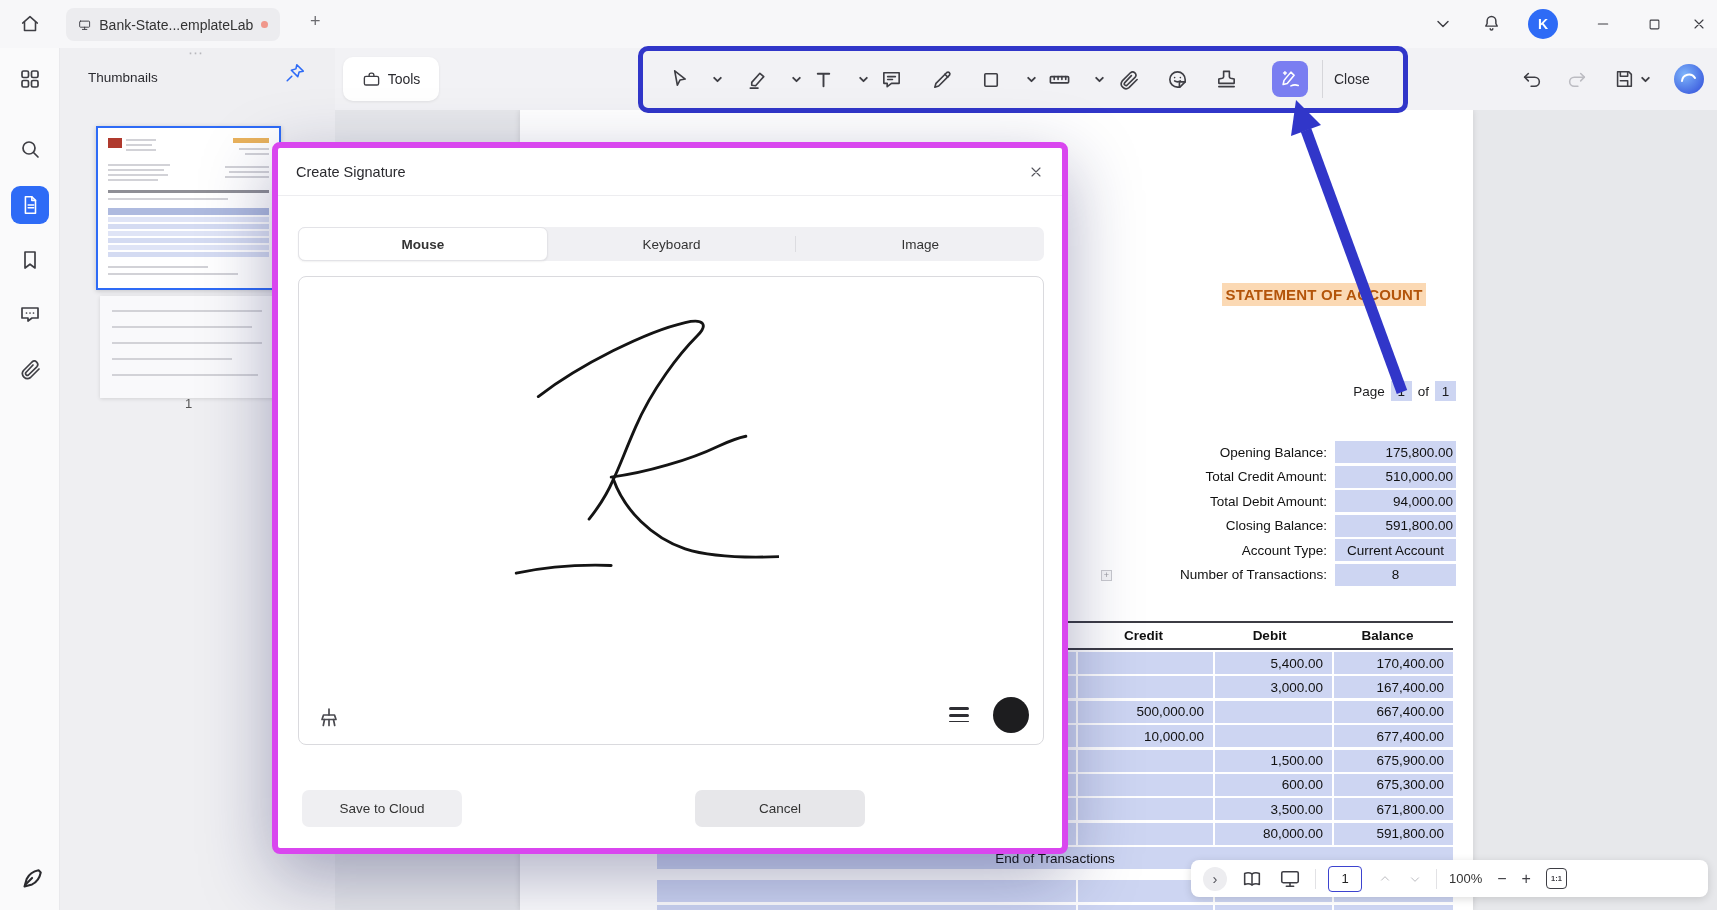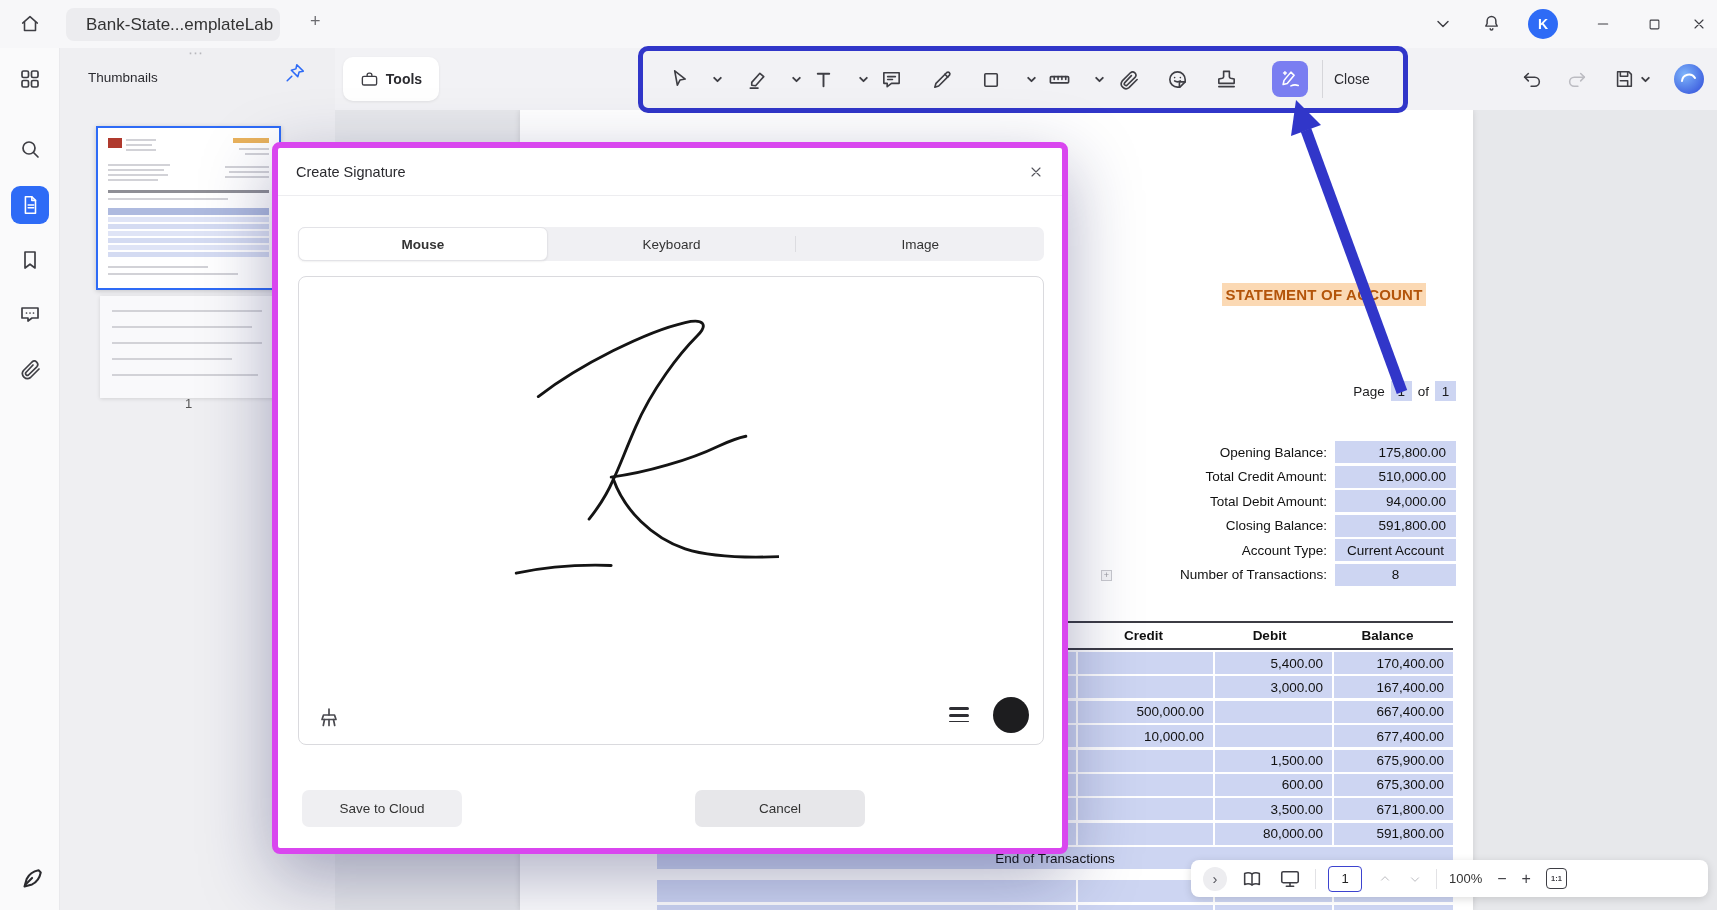--- a/index.html
+++ b/index.html
@@ -10,31 +10,31 @@
     font-family:"Liberation Sans", sans-serif;
     color:#222;
   }
   .abs { position:absolute; }
   svg.ic { stroke:#3e3e44; fill:none; stroke-width:1.7; stroke-linecap:round; stroke-linejoin:round; display:block; }
 
   
   .topbar { position:absolute; left:0; top:0; width:1717px; height:48px; background:#f7f7f9; z-index:10; }
   .file-tab { position:absolute; left:66px; top:8px; width:214px; height:33px; background:#ececef; border-radius:8px;
               display:flex; align-items:center; gap:8px; padding:0 12px; }
-  .tab-title { font-size:17px; color:#333; white-space:nowrap; }
+  .tab-title { font-size:14px; color:#333; white-space:nowrap; }
   .dirty-dot { width:7px; height:7px; border-radius:50%; background:#f0978b; }
   .avatar { position:absolute; left:1528px; top:9px; width:30px; height:30px; border-radius:50%; background:#2e6bf6;
             color:#fff; font-size:14px; font-weight:bold; display:flex; align-items:center; justify-content:center; }
   .winbtn { position:absolute; top:13px; width:22px; height:22px; display:flex; align-items:center; justify-content:center; }
 
   
   .toolstrip { position:absolute; left:335px; top:48px; width:1382px; height:62px; background:#f2f2f5; z-index:5; }
   .tools-btn { position:absolute; left:343px; top:57px; width:96px; height:44px; background:#ffffff; border-radius:10px;
                box-shadow:0 1px 3px rgba(0,0,0,.08); display:flex; align-items:center; justify-content:center; gap:7px;
-               font-size:14px; font-weight:bold; color:#2b2b30; z-index:6; }
+               font-size:14px; font-weight:normal; color:#2b2b30; z-index:6; }
   .hl-box { position:absolute; left:638px; top:46px; width:770px; height:67px; border:5px solid #3136c9; border-radius:10px; z-index:20; }
   .tool { position:absolute; top:48px; height:62px; display:flex; align-items:center; z-index:21; }
   .chev { position:absolute; top:48px; height:62px; display:flex; align-items:center; z-index:21; }
   .sig-active { position:absolute; left:1272px; top:61px; width:36px; height:36px; background:#7a7ef1; border-radius:8px;
                 display:flex; align-items:center; justify-content:center; z-index:21; }
   .tb-divider { position:absolute; top:60px; width:1px; height:38px; background:#d6d6da; z-index:21; }
   .close-label { position:absolute; left:1334px; top:48px; height:62px; display:flex; align-items:center; font-size:14px; color:#2b2b30; z-index:21; }
 
   
   .rail { position:absolute; left:0; top:48px; width:60px; height:862px; background:#fafafb; border-right:1px solid #e9e9ec; z-index:8; }
@@ -54,21 +54,21 @@
 
   
   .page { position:absolute; left:520px; top:110px; width:953px; height:800px; background:#ffffff;
           box-shadow:0 0 6px rgba(0,0,0,.12); z-index:1; overflow:hidden; }
   .stmt-title { position:absolute; left:702px; top:173px; width:204px; height:23px; background:#fbd9b4; color:#b3540a;
                 font-size:15px; font-weight:bold; display:flex; align-items:center; justify-content:center; letter-spacing:.2px; }
   .page-ind { position:absolute; right:17px; top:271px; display:flex; align-items:center; gap:6px; font-size:13.5px; color:#1c1c1e; }
   .mini-box { min-width:21px; height:20px; background:#cdd5f2; display:flex; align-items:center; justify-content:center; padding:0 3px; }
   .summary { position:absolute; right:17px; top:331px; display:flex; flex-direction:column; gap:2.6px; }
   .sum-row { display:flex; align-items:center; justify-content:flex-end; gap:8px; height:22px; font-size:13.5px; color:#111; }
-  .val-box { width:121px; height:22px; background:#cdd5f2; display:flex; align-items:center; justify-content:flex-end; padding:0 10px; }
+  .val-box { width:121px; height:22px; background:#cdd5f2; display:flex; align-items:center; justify-content:flex-end; padding:0 3px; }
   .val-box.center { justify-content:center; }
   .plus-marker { position:absolute; left:581px; top:460px; width:11px; height:11px; border:1px solid #c9c9ce; background:#f5f5f7;
                  color:#9a9aa0; font-size:9px; line-height:9px; display:flex; align-items:center; justify-content:center; }
   .pdftable { position:absolute; left:137px; top:511px; width:796px; }
   .t-line { height:2px; background:#3c3c44; }
   .t-head { display:flex; height:25px; }
   .hcell { display:flex; align-items:center; justify-content:center; font-size:13.5px; font-weight:bold; color:#111; }
   .t-body { margin-top:2px; }
   .t-row { display:flex; height:22px; margin-bottom:2.4px; width:796px; }
   .cell { background:#cdd5f2; display:flex; align-items:center; justify-content:flex-end; padding-right:9px; font-size:13.5px; color:#111; margin-right:2px; }

